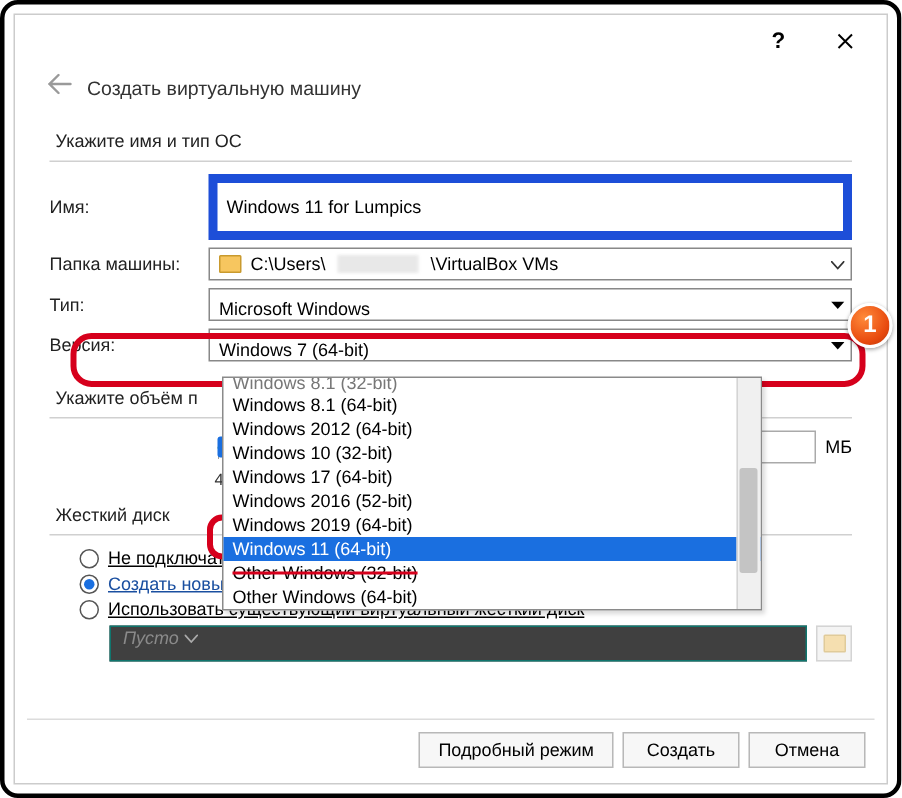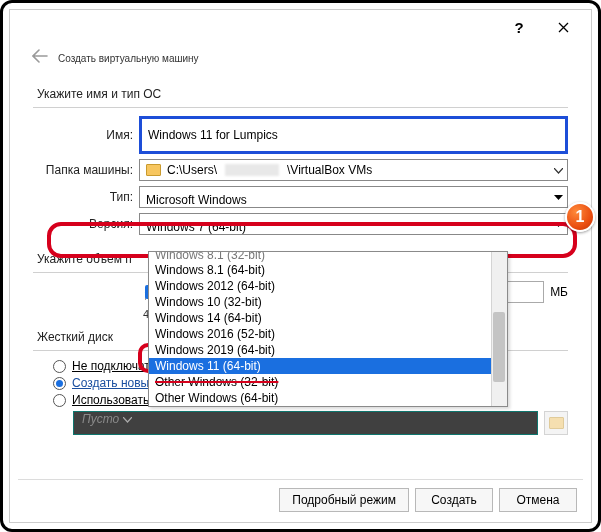--- a/index.html
+++ b/index.html
@@ -5,28 +5,28 @@
   * { box-sizing: border-box; font-family: "Segoe UI", Tahoma, sans-serif; }
   body { margin: 0; background: #fff; }
   .frame { width: 601px; height: 532px; border: 3px solid #000; border-radius: 12px; position: relative; overflow: hidden; background: #fff; }
   .inner { position: absolute; inset: 6px; border: 1px solid #ccc; background: #fff; }
   .titlebar { height: 34px; display: flex; align-items: center; justify-content: flex-end; padding: 0 6px; }
   .tb-btn { width: 44px; height: 30px; display: flex; align-items: center; justify-content: center; font-size: 15px; color: #000; }
   .tb-btn.help { font-weight: 600; }
   .tb-close svg { width: 11px; height: 11px; }
   .header { display: flex; align-items: center; gap: 10px; padding: 4px 22px 12px 22px; }
   .back-arrow { color: #888; font-size: 17px; }
-  .header-title { font-size: 10px; color: #333; }
+  .header-title { font-size: 13px; color: #333; }
   .section { margin: 4px 22px 0 22px; border: 1px solid transparent; }
   .group-label { font-size: 12px; color: #222; margin: 2px 0 6px 4px; }
   .hr { height: 1px; background: #d0d0d0; margin: 0 0 8px 0; }
   .row { display: flex; align-items: center; margin-bottom: 5px; }
-  .row-label { width: 106px; text-align: right; font-size: 12px; color: #222; padding-right: 6px; }
+  .row-label { width: 106px; font-size: 12px; color: #222; padding-right: 6px; }
   .field-wrap { flex: 1; position: relative; }
-  .text-input { width: 100%; height: 22px; border: 3px solid #1d4ed8; font-size: 12px; padding: 16px 6px; background: #fff; }
+  .text-input { width: 100%; height: 22px; border: 6px solid #1d4ed8; font-size: 12px; padding: 16px 6px; background: #fff; }
   .combo { width: 100%; height: 22px; border: 1px solid #888; font-size: 12px; padding: 0 18px 0 6px; background: #fff; display: flex; align-items: flex-end; position: relative; }
   .combo .caret, .caret-btn { position: absolute; right: 4px; top: 50%; transform: translateY(-50%); }
   .caret svg, .caret-btn svg { width: 9px; height: 6px; }
   .folder-combo { display: flex; align-items: center; gap: 6px; }
   .folder-icon { width: 15px; height: 12px; background: #f7c65f; border: 1px solid #c99a2e; border-radius: 1px; }
   .blur { display: inline-block; width: 54px; height: 12px; background: #e8e8e8; filter: blur(1px); vertical-align: middle; margin: 0 2px; }
   .ring { position: absolute; border: 4px solid #d6001c; border-radius: 14px; pointer-events: none; }
   .ring1 { left: 37px; top: 212px; width: 530px; height: 36px; }
   .ring2 { left: 128px; top: 333px; width: 330px; height: 30px; border-radius: 10px; }
   .badge { position: absolute; width: 30px; height: 30px; border-radius: 50%; display: flex; align-items: center; justify-content: center; color: #fff; font-weight: 700; font-size: 16px; background: radial-gradient(circle at 35% 30%, #ff8a3a, #e84a0e 65%, #b5350a); border: 2px solid #fff; box-shadow: 0 1px 3px rgba(0,0,0,.4); }
@@ -186,21 +186,21 @@
       <div class="btn">Создать</div>
       <div class="btn">Отмена</div>
     </div>
 
     <div class="dropdown">
       <div id="dd-list">
           <div class="dd-item partial-top">Windows 8.1 (32-bit)</div>
           <div class="dd-item">Windows 8.1 (64-bit)</div>
           <div class="dd-item">Windows 2012 (64-bit)</div>
           <div class="dd-item">Windows 10 (32-bit)</div>
-          <div class="dd-item">Windows 14 (64-bit)</div>
+          <div class="dd-item">Windows 17 (64-bit)</div>
           <div class="dd-item">Windows 2016 (52-bit)</div>
           <div class="dd-item">Windows 2019 (64-bit)</div>
           <div class="dd-item sel">Windows 11 (64-bit)</div>
           <div class="dd-item strike">Other Windows (32-bit)</div>
           <div class="dd-item">Other Windows (64-bit)</div>
         </div>
       <div class="dd-scroll">
         <div class="dd-thumb"></div>
       </div>
     </div>

